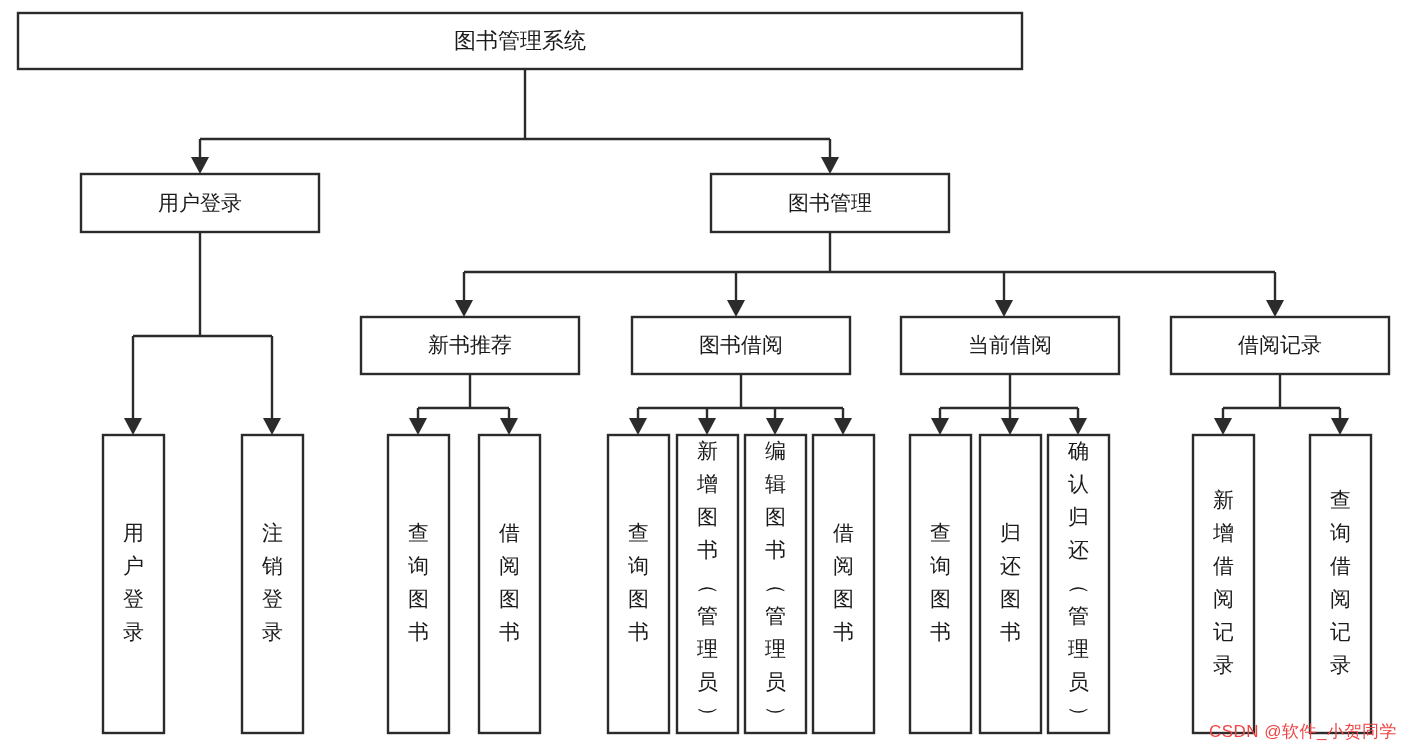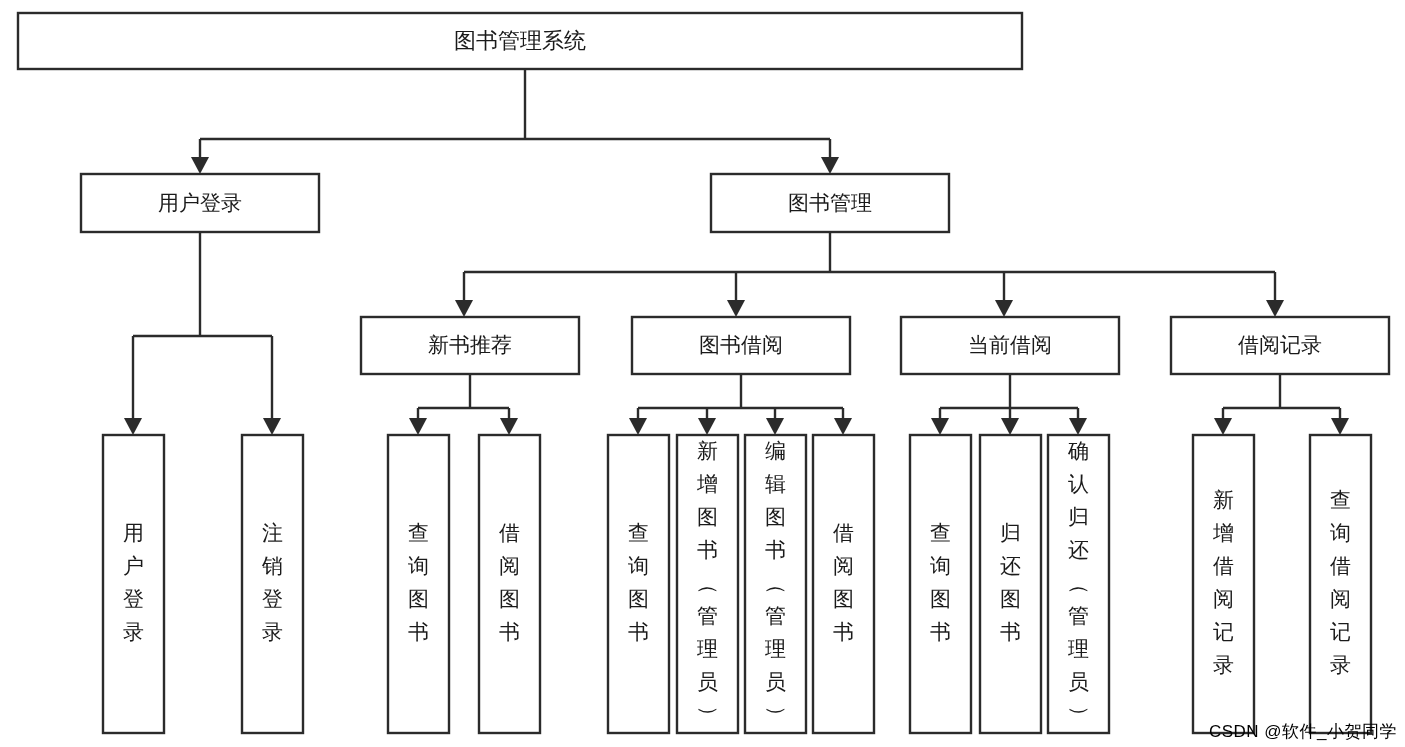--- a/index.html
+++ b/index.html
@@ -63,21 +63,21 @@
     fill: #1a1a1a;
     text-anchor: middle;
     dominant-baseline: middle;
   }
   .watermark-text {
     position: absolute;
     right: 8px;
     bottom: 4px;
     font-family: "Liberation Sans", "DejaVu Sans", sans-serif;
     font-size: 17px;
-    color: #000000;
+    color: #ef4444;
     letter-spacing: 0.5px;
     user-select: none;
     white-space: nowrap;
   }
 </style>
 </head>
 <body>
 
 <div id="diagram-root">
 

